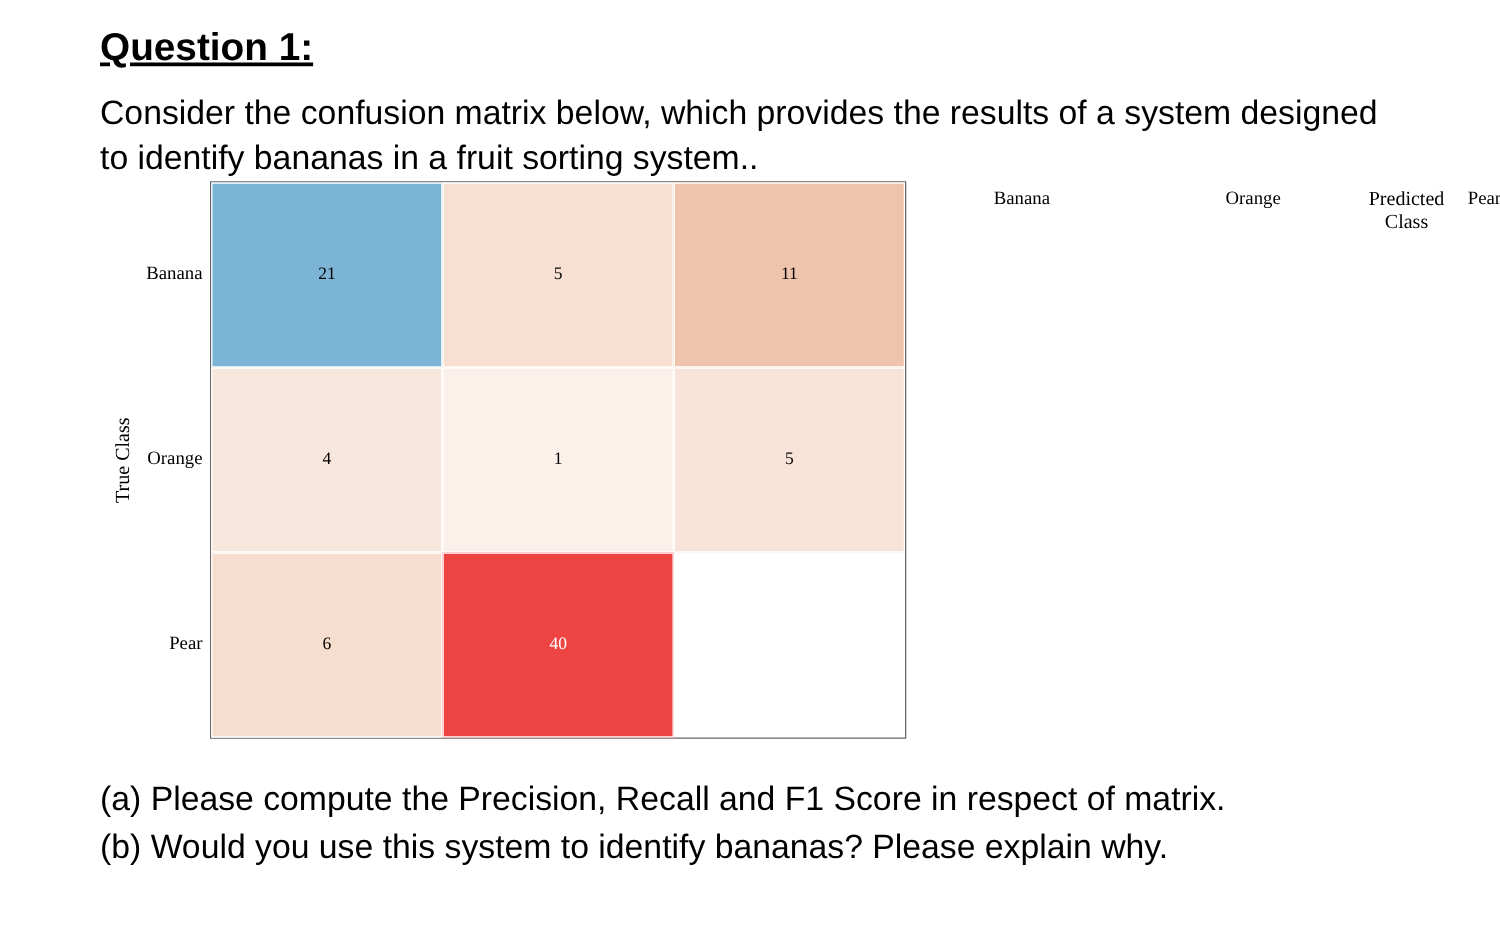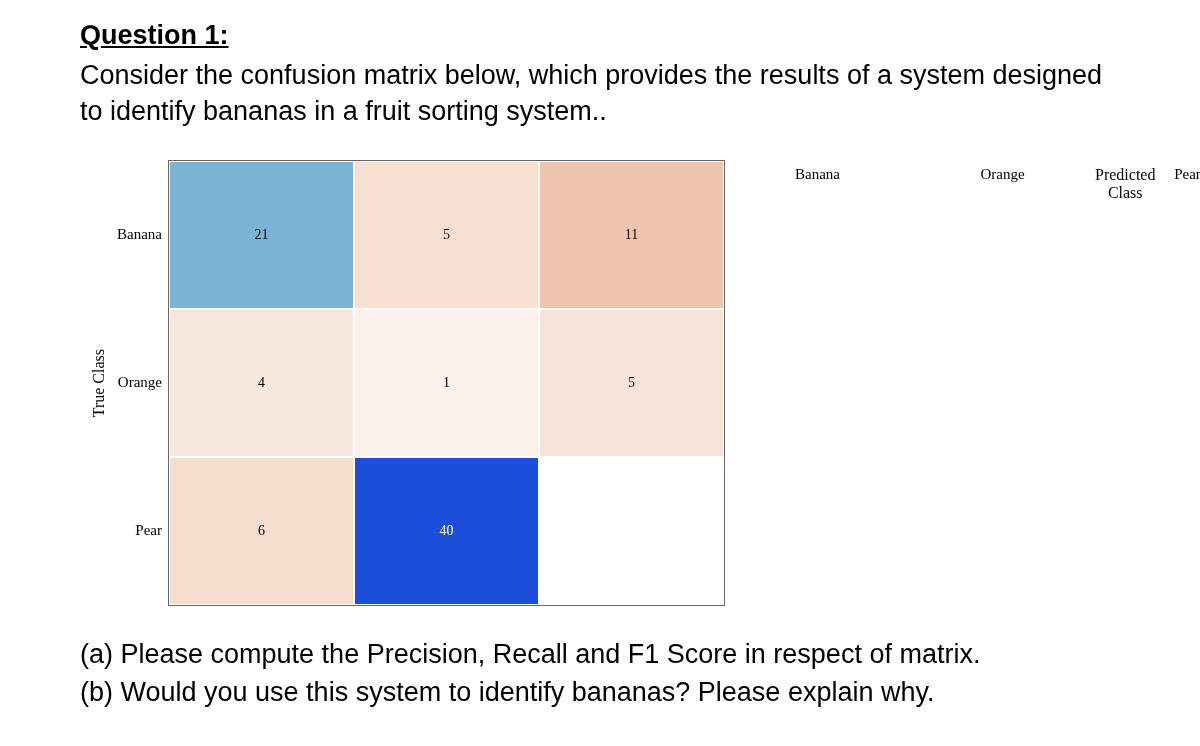--- a/index.html
+++ b/index.html
@@ -4,29 +4,28 @@
 <style>
   * { box-sizing: border-box; }
   body {
     font-family: Arial, Helvetica, sans-serif;
     margin: 0;
     padding: 20px 80px;
     background: #fff;
     color: #000;
   }
   .question-title {
-    font-size: 27px;
+    font-size: 31px;
     font-weight: 700;
     text-decoration: underline;
-    margin-bottom: 6px;
+    margin-bottom: 16px;
   }
   .question-body {
     font-size: 27px;
     line-height: 1.35;
-    margin-bottom: 30px;
   }
   .matrix-wrap {
     display: flex;
     align-items: center;
     margin-left: 10px;
     margin-bottom: 30px;
   }
   .y-axis-label {
     writing-mode: vertical-rl;
     transform: rotate(180deg);
@@ -103,21 +102,21 @@
   </div>
   <div class="grid-area">
     <div class="grid">
       <div class="cell" style="background:#7cb4d6;color:#000;">21</div>
       <div class="cell" style="background:#f7e0d2;color:#000;">5</div>
       <div class="cell" style="background:#efc4ac;color:#000;">11</div>
       <div class="cell" style="background:#f8e7dd;color:#000;">4</div>
       <div class="cell" style="background:#fbf0ea;color:#000;">1</div>
       <div class="cell" style="background:#f7e3d7;color:#000;">5</div>
       <div class="cell" style="background:#f6ddcd;color:#000;">6</div>
-      <div class="cell" style="background:#1d4ed8;color:#fff;">40</div>
+      <div class="cell" style="background:#ef4444;color:#fff;">40</div>
     </div>
     <div class="col-labels">
       <div class="col-label">Banana</div>
       <div class="col-label">Orange</div>
       <div class="col-label">Pear</div>
     </div>
     <div class="x-axis-label">Predicted Class</div>
   </div>
 </div>
 

